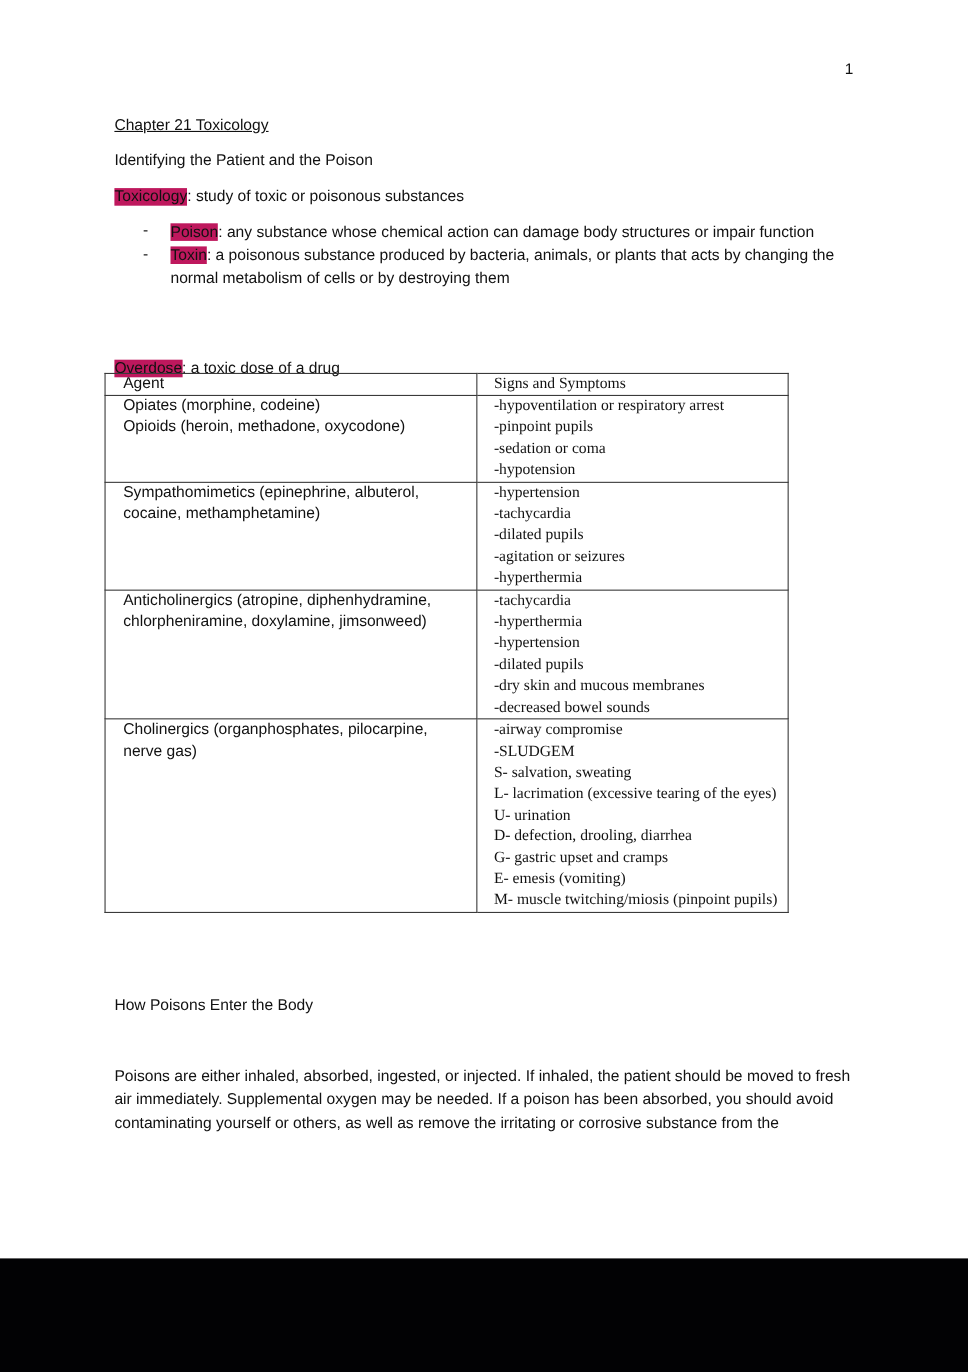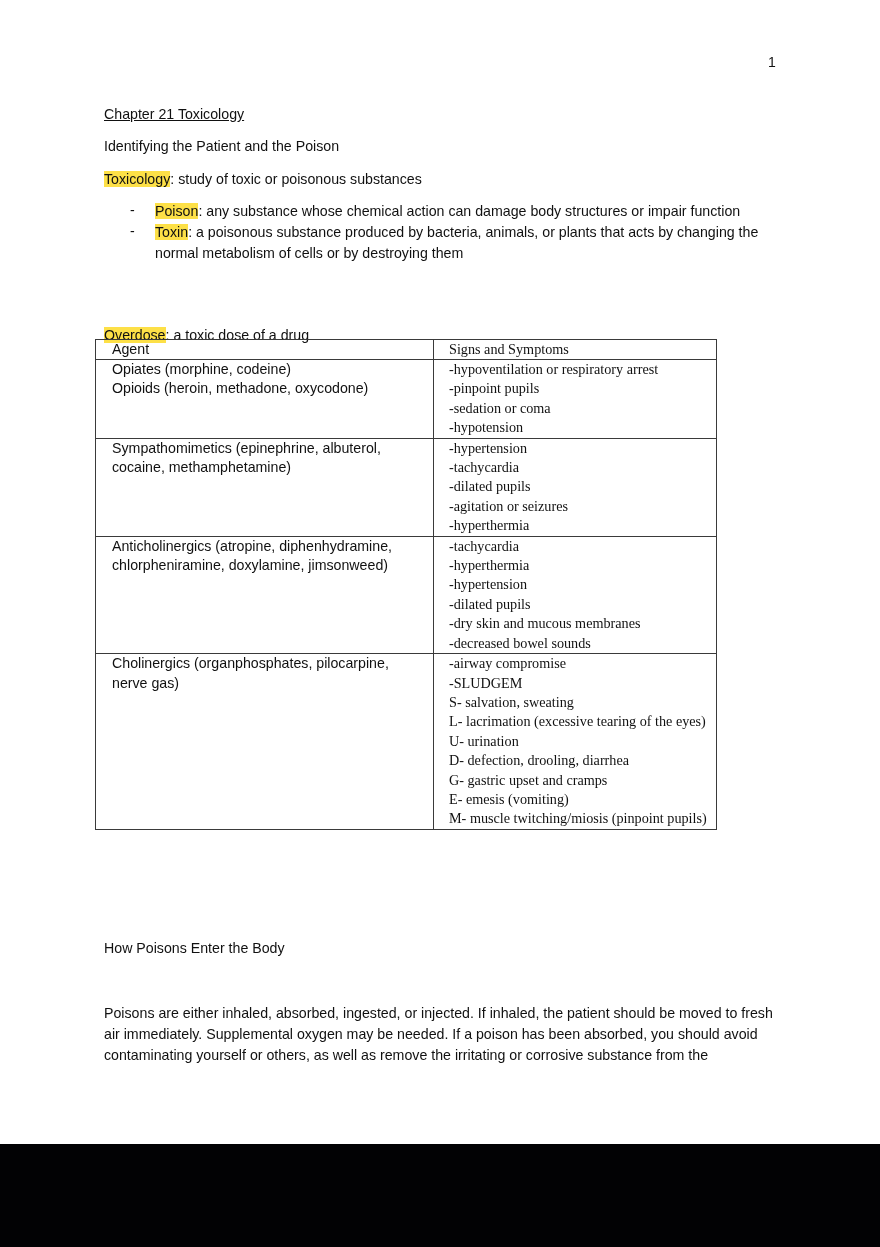--- a/index.html
+++ b/index.html
@@ -35,21 +35,21 @@
       top: 54px;
       left: 768px;
       font-size: 14px;
     }
     .line {
       position: absolute;
       left: 104px;
       white-space: nowrap;
       line-height: 18px;
     }
-    .hl { background: #fde047; }
+    .hl { background: #be185d; }
     .bullet-dash {
       position: absolute;
       left: 130px;
     }
     .bullet-text {
       position: absolute;
       left: 155px;
       white-space: nowrap;
       line-height: 18px;
     }
@@ -174,19 +174,19 @@
         <span class="cell-line">U- urination</span>
         <span class="cell-line">D- defection, drooling, diarrhea</span>
         <span class="cell-line">G- gastric upset and cramps</span>
         <span class="cell-line">E- emesis (vomiting)</span>
         <span class="cell-line">M- muscle twitching/miosis (pinpoint pupils)</span>
       </td>
     </tr>
   </tbody>
     </table>
 
-  <div class="line" style="top:939px;">How Poisons Enter the Body</div>
+  <div class="line" style="top:905px;">How Poisons Enter the Body</div>
 
-  <div class="para" style="top:969px;margin-top:34px;">Poisons are either inhaled, absorbed, ingested, or injected. If inhaled, the patient should be moved to fresh air immediately. Supplemental oxygen may be needed. If a poison has been absorbed, you should avoid contaminating yourself or others, as well as remove the irritating or corrosive substance from the</div>
+  <div class="para" style="top:969px;">Poisons are either inhaled, absorbed, ingested, or injected. If inhaled, the patient should be moved to fresh air immediately. Supplemental oxygen may be needed. If a poison has been absorbed, you should avoid contaminating yourself or others, as well as remove the irritating or corrosive substance from the</div>
 
 </div>
 
 <div class="bottom-band"></div>
 
 </body></html>

